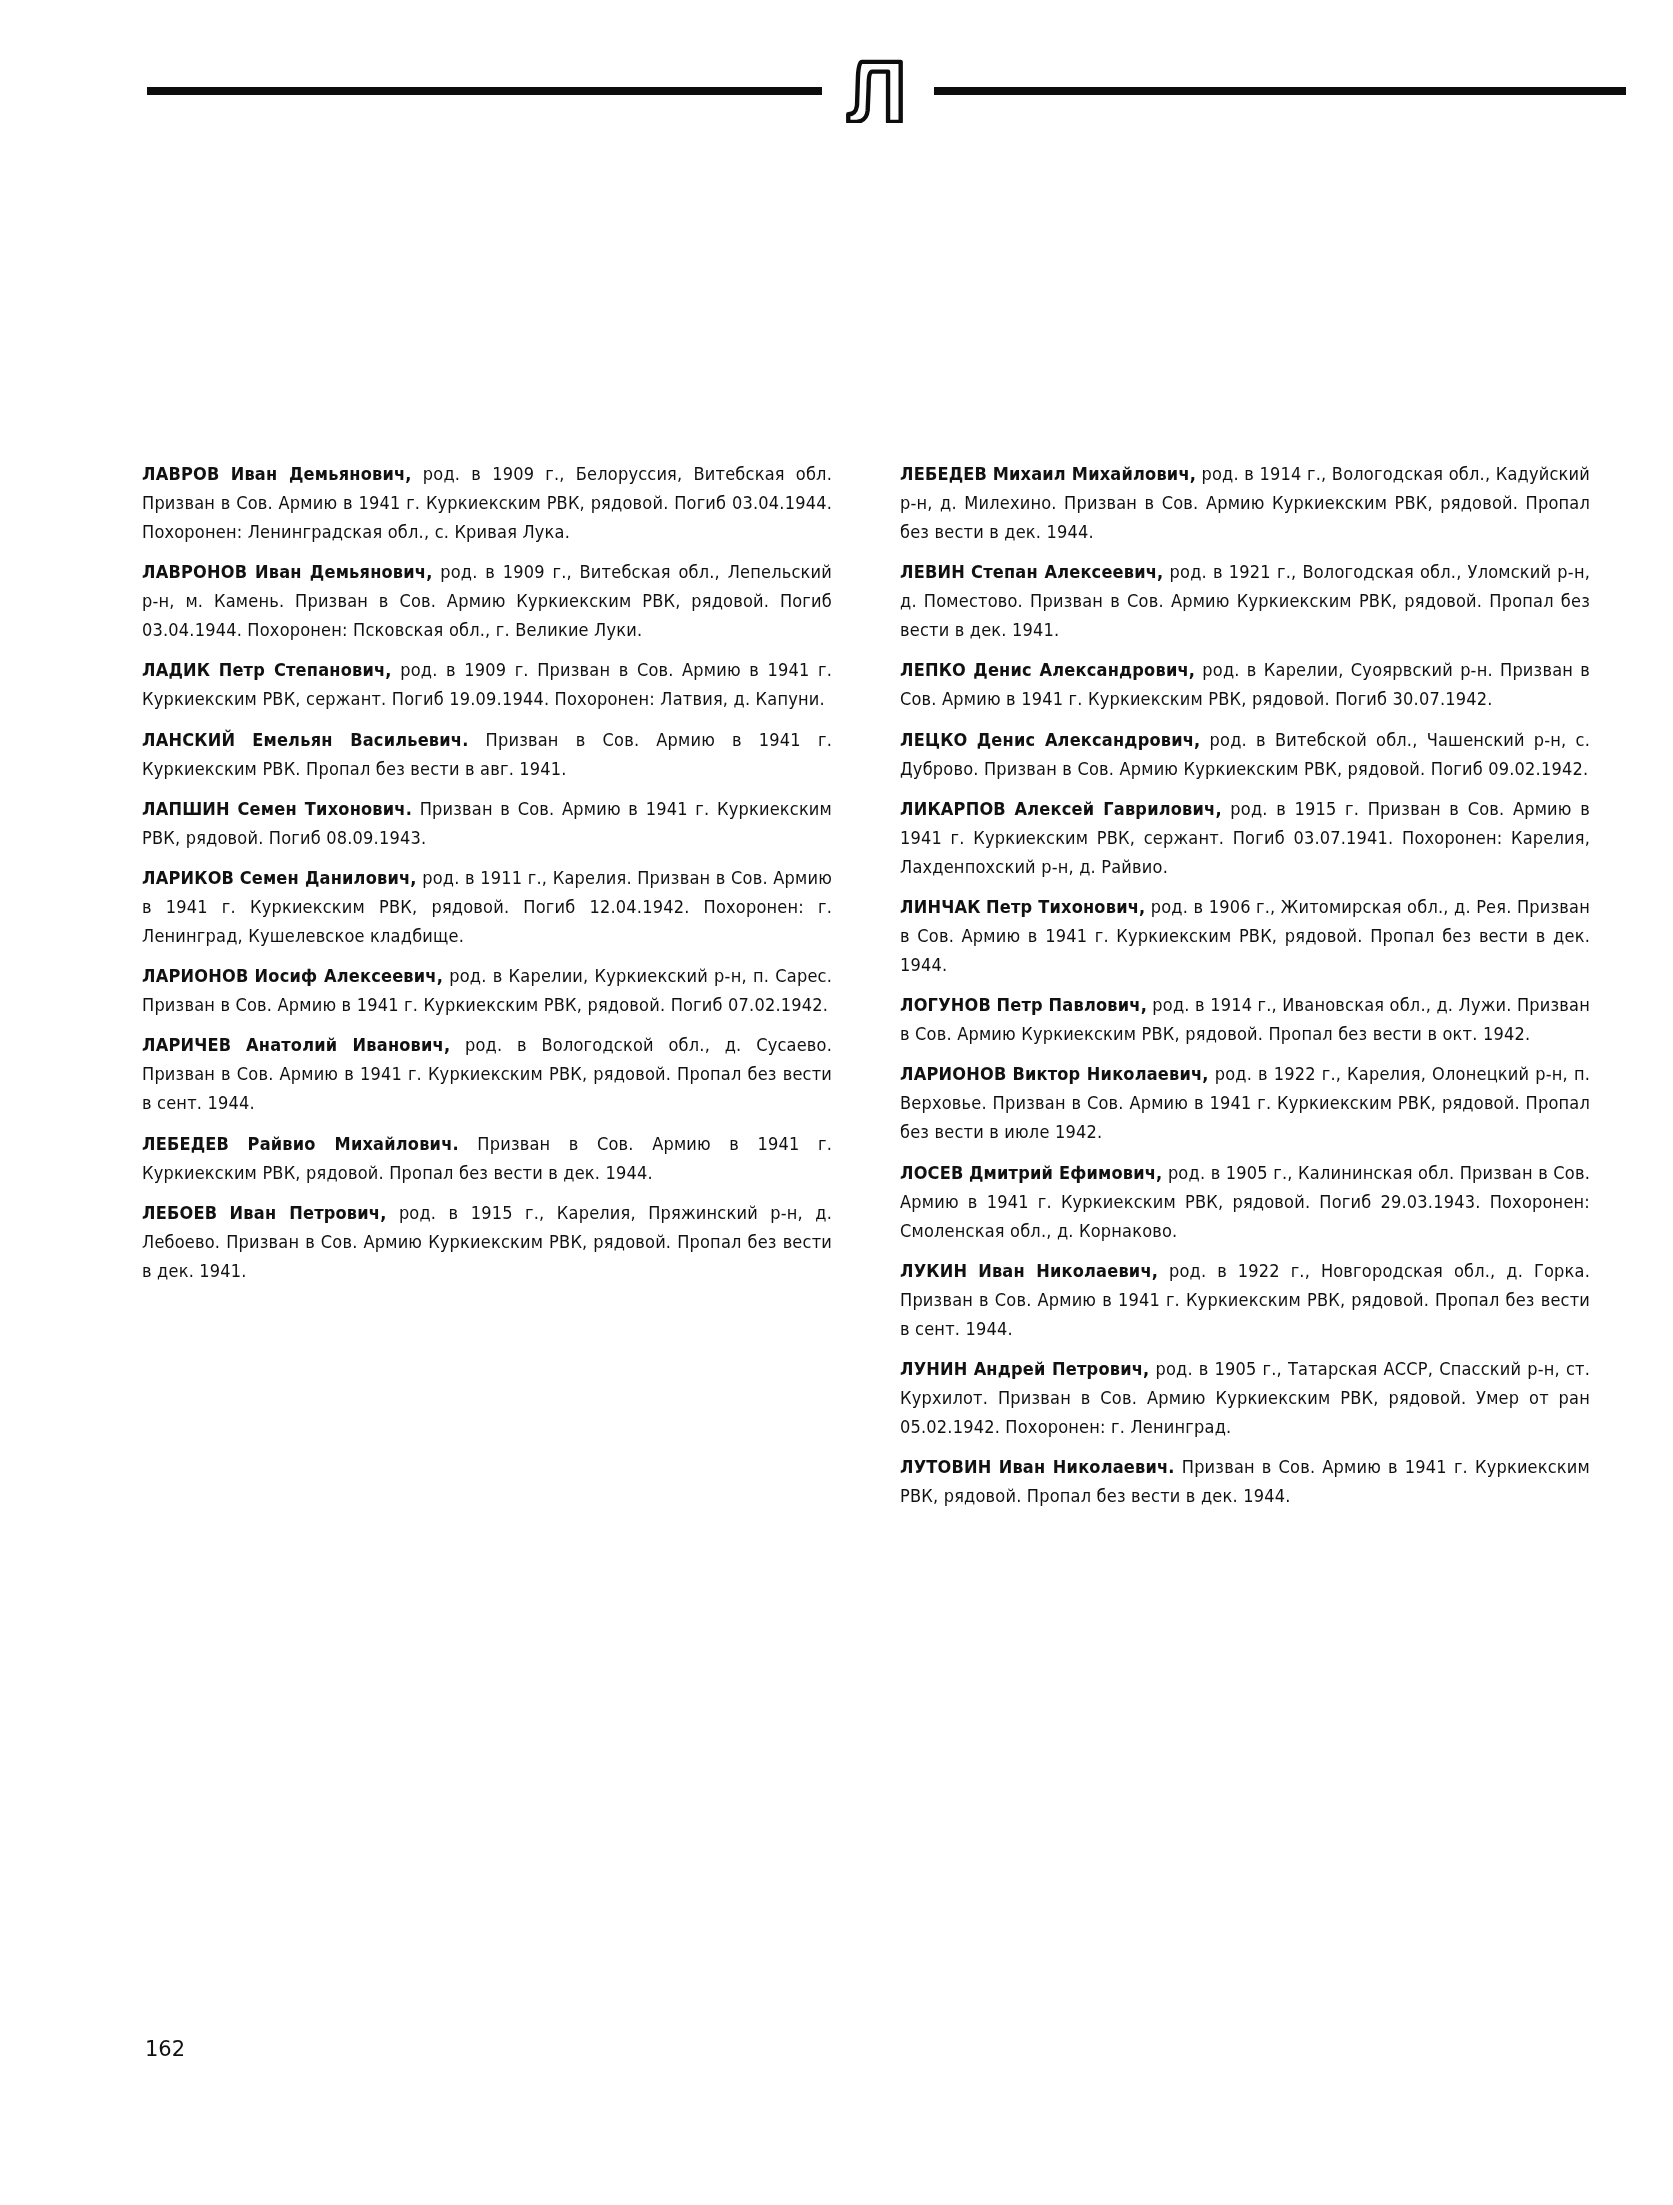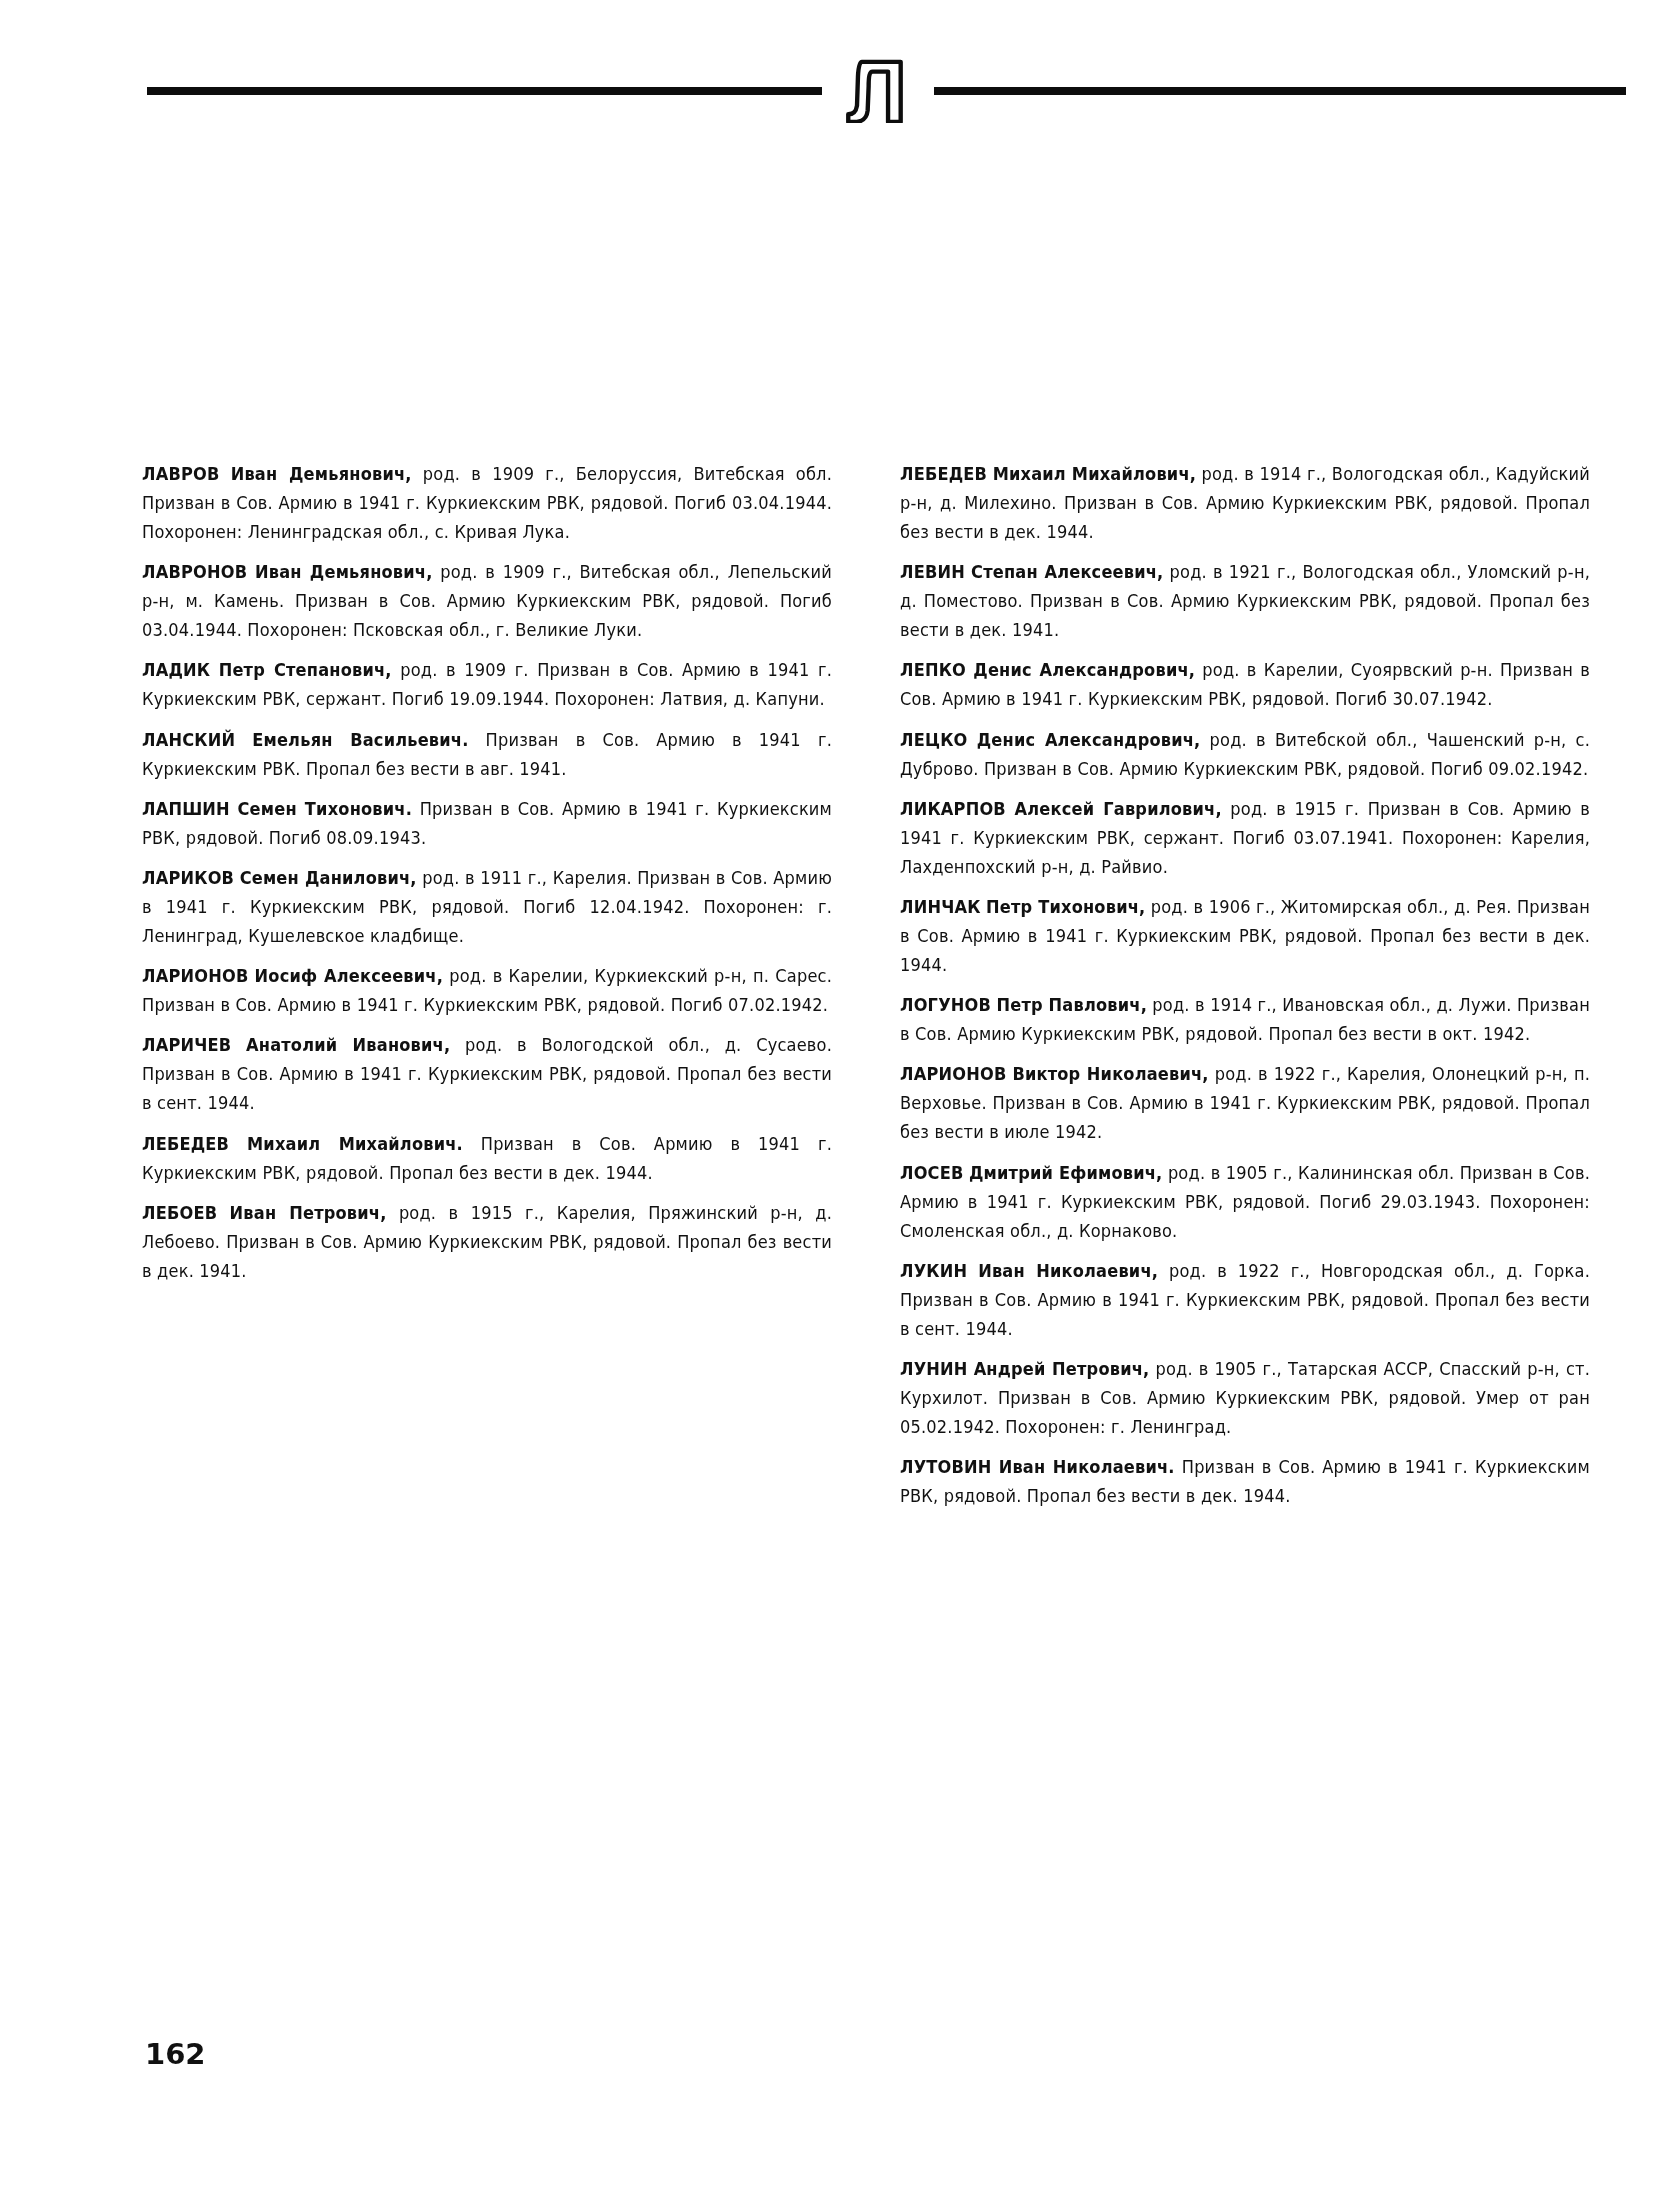--- a/index.html
+++ b/index.html
@@ -17,21 +17,21 @@
     font-size: 18px; line-height: 29px;
     text-align: justify; hyphens: manual;
     margin: 0 0 11.2px 0;
     letter-spacing: 0.2px;
     font-stretch: condensed;
     transform-origin: left top;
   }
   .entry .name { font-weight: bold; }
   .page-number {
     position: absolute; left: 145px; top: 2037px;
-    font-family: "DejaVu Sans", "Liberation Sans", sans-serif; font-size: 29px; font-weight: bold;
+    font-family: "DejaVu Sans", "Liberation Sans", sans-serif; font-size: 21px;
   }
 </style>
 </head>
 <body>
 
 <div class="rule left"></div>
 <div class="letter-box">
   <svg viewBox="0 0 128 136">
     <path d="M40 10 L120 10 L120 134 L94 134 L94 30 L62 30 C 56 30, 54 40, 54 60 L52 110 C 50 128, 40 134, 24 134 L12 134 L12 118 C 24 118, 28 112, 30 100 L32 40 C 33 18, 36 10, 40 10 Z" fill="#fff" stroke="#0d0d0d" stroke-width="9" stroke-linejoin="round"></path>
   </svg>
@@ -40,21 +40,21 @@
 
 <div class="column left" id="col-left">
     <p class="entry"><span class="name">ЛАВРОВ</span> <span class="name">Иван Демьянович,</span> <span>род. в 1909 г., Белоруссия, Витебская обл. Призван в Сов. Армию в 1941 г. Куркиекским РВК, рядовой. Погиб 03.04.1944. Похоронен: Ленинградская обл., с. Кривая Лука.</span></p>
     <p class="entry"><span class="name">ЛАВРОНОВ</span> <span class="name">Иван Демьянович,</span> <span>род. в 1909 г., Витебская обл., Лепельский р-н, м. Камень. Призван в Сов. Армию Куркиекским РВК, рядовой. Погиб 03.04.1944. Похоронен: Псковская обл., г. Великие Луки.</span></p>
     <p class="entry"><span class="name">ЛАДИК</span> <span class="name">Петр Степанович,</span> <span>род. в 1909 г. Призван в Сов. Армию в 1941 г. Куркиекским РВК, сержант. Погиб 19.09.1944. Похоронен: Латвия, д. Капуни.</span></p>
     <p class="entry"><span class="name">ЛАНСКИЙ</span> <span class="name">Емельян Васильевич.</span> <span>Призван в Сов. Армию в 1941 г. Куркиекским РВК. Пропал без вести в авг. 1941.</span></p>
     <p class="entry"><span class="name">ЛАПШИН</span> <span class="name">Семен Тихонович.</span> <span>Призван в Сов. Армию в 1941 г. Куркиекским РВК, рядовой. Погиб 08.09.1943.</span></p>
     <p class="entry"><span class="name">ЛАРИКОВ</span> <span class="name">Семен Данилович,</span> <span>род. в 1911 г., Карелия. Призван в Сов. Армию в 1941 г. Куркиекским РВК, рядовой. Погиб 12.04.1942. Похоронен: г. Ленинград, Кушелевское кладбище.</span></p>
     <p class="entry"><span class="name">ЛАРИОНОВ</span> <span class="name">Иосиф Алексеевич,</span> <span>род. в Карелии, Куркиекский р-н, п. Сарес. Призван в Сов. Армию в 1941 г. Куркиекским РВК, рядовой. Погиб 07.02.1942.</span></p>
     <p class="entry"><span class="name">ЛАРИЧЕВ</span> <span class="name">Анатолий Иванович,</span> <span>род. в Вологодской обл., д. Сусаево. Призван в Сов. Армию в 1941 г. Куркиекским РВК, рядовой. Пропал без вести в сент. 1944.</span></p>
-    <p class="entry"><span class="name">ЛЕБЕДЕВ</span> <span class="name">Михаил Михайлович.</span> <span>Призван в Сов. Армию в 1941 г. Куркиекским РВК, рядовой. Пропал без вести в дек. 1944.</span></p>
+    <p class="entry"><span class="name">ЛЕБЕДЕВ</span> <span class="name">Райвио Михайлович.</span> <span>Призван в Сов. Армию в 1941 г. Куркиекским РВК, рядовой. Пропал без вести в дек. 1944.</span></p>
     <p class="entry"><span class="name">ЛЕБОЕВ</span> <span class="name">Иван Петрович,</span> <span>род. в 1915 г., Карелия, Пряжинский р-н, д. Лебоево. Призван в Сов. Армию Куркиекским РВК, рядовой. Пропал без вести в дек. 1941.</span></p>
   </div>
 <div class="column right" id="col-right">
     <p class="entry"><span class="name">ЛЕБЕДЕВ</span> <span class="name">Михаил Михайлович,</span> <span>род. в 1914 г., Вологодская обл., Кадуйский р-н, д. Милехино. Призван в Сов. Армию Куркиекским РВК, рядовой. Пропал без вести в дек. 1944.</span></p>
     <p class="entry"><span class="name">ЛЕВИН</span> <span class="name">Степан Алексеевич,</span> <span>род. в 1921 г., Вологодская обл., Уломский р-н, д. Поместово. Призван в Сов. Армию Куркиекским РВК, рядовой. Пропал без вести в дек. 1941.</span></p>
     <p class="entry"><span class="name">ЛЕПКО</span> <span class="name">Денис Александрович,</span> <span>род. в Карелии, Суоярвский р-н. Призван в Сов. Армию в 1941 г. Куркиекским РВК, рядовой. Погиб 30.07.1942.</span></p>
     <p class="entry"><span class="name">ЛЕЦКО</span> <span class="name">Денис Александрович,</span> <span>род. в Витебской обл., Чашенский р-н, с. Дуброво. Призван в Сов. Армию Куркиекским РВК, рядовой. Погиб 09.02.1942.</span></p>
     <p class="entry"><span class="name">ЛИКАРПОВ</span> <span class="name">Алексей Гаврилович,</span> <span>род. в 1915 г. Призван в Сов. Армию в 1941 г. Куркиекским РВК, сержант. Погиб 03.07.1941. Похоронен: Карелия, Лахденпохский р-н, д. Райвио.</span></p>
     <p class="entry"><span class="name">ЛИНЧАК</span> <span class="name">Петр Тихонович,</span> <span>род. в 1906 г., Житомирская обл., д. Рея. Призван в Сов. Армию в 1941 г. Куркиекским РВК, рядовой. Пропал без вести в дек. 1944.</span></p>
     <p class="entry"><span class="name">ЛОГУНОВ</span> <span class="name">Петр Павлович,</span> <span>род. в 1914 г., Ивановская обл., д. Лужи. Призван в Сов. Армию Куркиекским РВК, рядовой. Пропал без вести в окт. 1942.</span></p>

